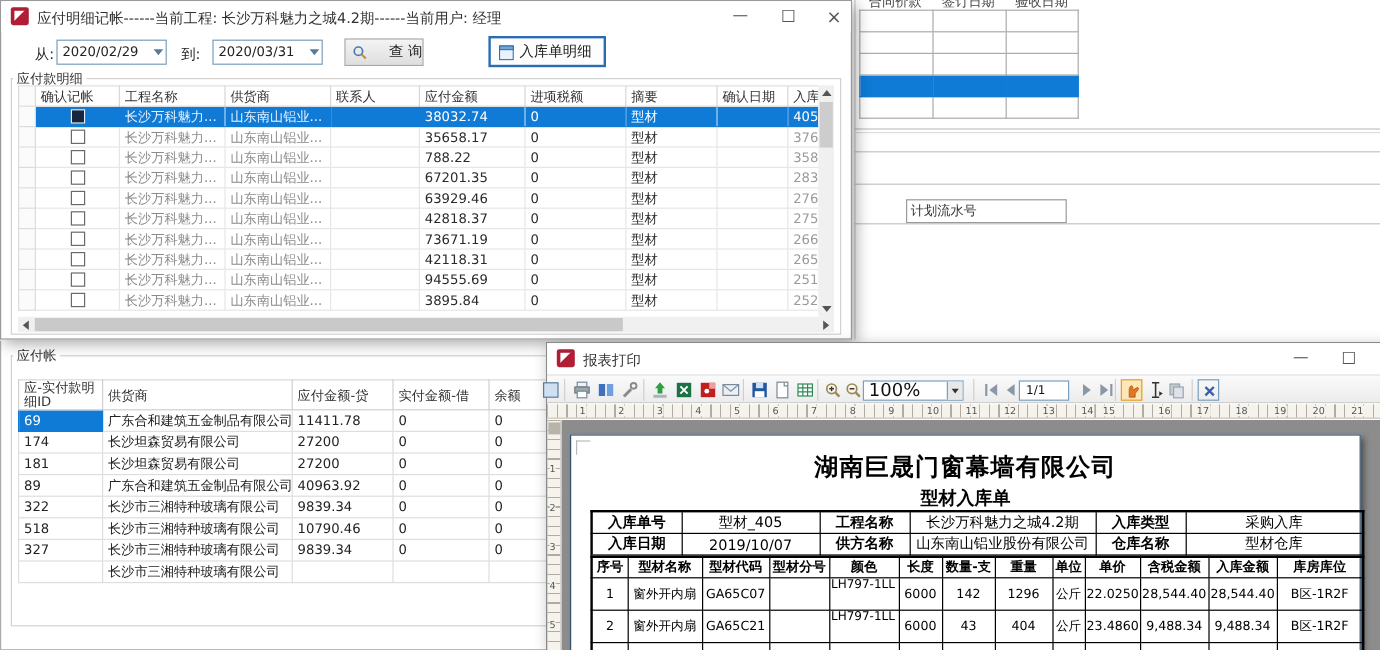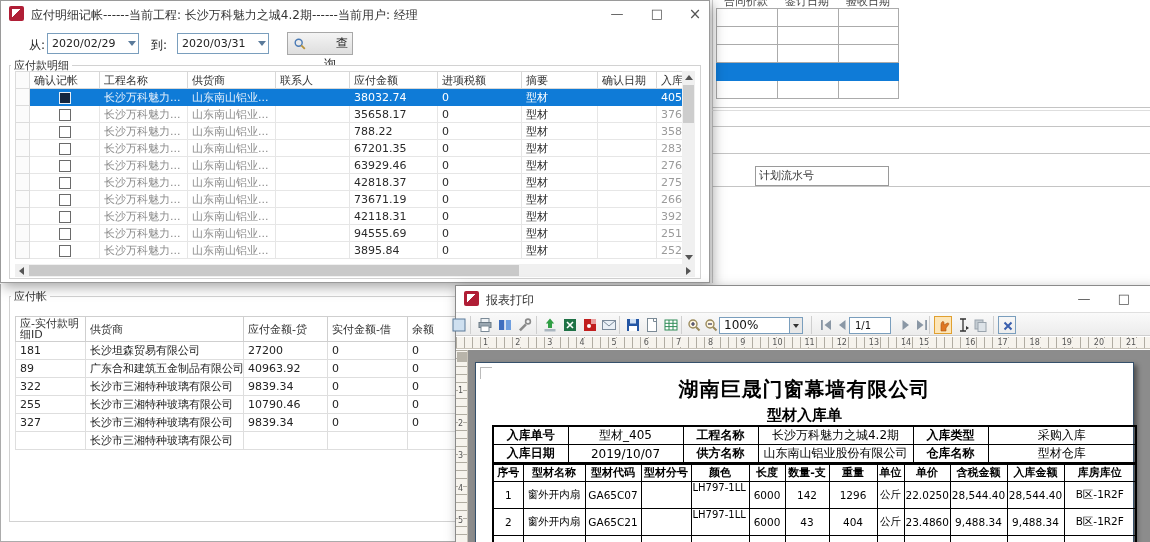--- a/index.html
+++ b/index.html
@@ -31,21 +31,21 @@
 
   
   .win1{left:0;top:0;width:710px;height:283px;z-index:2;}
   .filters{position:absolute;left:0;top:28px;width:710px;height:34px;}
   .flabel{position:absolute;top:8px;font-size:12px;color:#222;}
   .combo{position:absolute;top:4px;width:92px;height:21px;border:1px solid #7a9ebd;background:#fff;
          font-size:11px;line-height:19px;padding-left:4px;color:#222;}
   .combo .dd{position:absolute;right:2px;top:7px;width:0;height:0;border-left:4px solid transparent;
          border-right:4px solid transparent;border-top:5px solid #5a7a9a;}
   .btn-query{position:absolute;left:286px;top:3px;width:66px;height:23px;background:linear-gradient(#f4f4f4,#dedede);
-         border:1px solid #a8a8a8;font-size:12px;color:#222;text-align:left;line-height:21px;padding-left:36px;}
+         border:1px solid #a8a8a8;font-size:12px;color:#222;text-align:right;line-height:21px;}
   .btn-query svg{position:absolute;left:5px;top:4px;}
   .btn-inbound{position:absolute;left:406px;top:1px;width:98px;height:26px;background:#fdfdfd;
          border:2px solid #2b6cb3;font-size:12px;color:#222;text-align:center;line-height:22px;}
   .btn-inbound svg{position:absolute;left:6px;top:5px;}
   .group{position:absolute;border:1px solid #d2d2d2;background:#fff;}
   .grouplabel{position:absolute;font-size:11px;color:#333;background:#fff;padding:0 3px;z-index:3;}
   .g1{left:8px;top:64px;width:692px;height:214px;}
   .gl1{left:10px;top:57px;}
   .gridwrap1{position:absolute;left:14px;top:70px;width:667px;height:193px;overflow:hidden;z-index:3;}
   #grid1{width:667px;font-size:11px;}
@@ -88,21 +88,21 @@
 
   
   .win2{left:455px;top:285px;width:700px;height:257px;z-index:4;border:1px solid #8a8a8a;}
   .toolbar{position:absolute;left:0;top:26px;width:100%;height:24px;background:linear-gradient(#fafafa,#ececec);
         border-top:1px solid #e0e0e0;border-bottom:1px solid #cfcfcf;}
   .tbtn{position:absolute;top:3px;width:18px;height:18px;}
   .tbtn svg{position:absolute;left:1px;top:1px;}
   .tbtn.active{background:#fde6b8;border:1px solid #e0a030;}
   .tsep{position:absolute;top:3px;width:1px;height:18px;background:#cfcfcf;}
   .tcombo{position:absolute;left:263px;top:4px;width:84px;height:17px;border:1px solid #7a9ebd;background:#fff;
-        font-size:12px;line-height:15px;padding-left:4px;color:#111;}
+        font-size:15px;line-height:15px;padding-left:4px;color:#111;}
   .tcombo .ddbtn{position:absolute;right:0;top:0;width:13px;height:15px;background:#e8e8e8;border-left:1px solid #7a9ebd;}
   .tcombo .ddbtn:before{content:"";position:absolute;left:3px;top:6px;border-left:3px solid transparent;
         border-right:3px solid transparent;border-top:4px solid #333;}
   .pagebox{position:absolute;left:393px;top:4px;width:42px;height:17px;border:1px solid #7a9ebd;background:#fff;
         font-size:10px;line-height:15px;padding-left:5px;color:#111;}
   .hruler{position:absolute;left:0;top:51px;width:100%;height:12px;background:#f6f3ed;border-bottom:1px solid #c9c4ba;
         background-image:repeating-linear-gradient(90deg,#b0aca2 0 1px,transparent 1px 8px);}
   .rnum{position:absolute;top:1px;font-size:8px;color:#555;background:#f6f3ed;padding:0 1px;}
   .preview{position:absolute;left:0;top:64px;width:100%;height:193px;background:#8c8c8c;overflow:hidden;}
   .vruler{position:absolute;left:0;top:0;width:12px;height:100%;background:#f6f3ed;border-right:1px solid #c9c4ba;
@@ -196,20 +196,34 @@
             <tr id="g2h">
               <th>应-实付款明细ID</th>
               <th>供货商</th>
               <th>应付金额-贷</th>
               <th>实付金额-借</th>
               <th>余额</th>
             </tr>
           </thead>
         <tbody id="g2b">
             <tr>
+              <td class="selcell">69</td>
+              <td>广东合和建筑五金制品有限公司</td>
+              <td>11411.78</td>
+              <td>0</td>
+              <td>0</td>
+            </tr>
+            <tr>
+              <td>174</td>
+              <td>长沙坦森贸易有限公司</td>
+              <td>27200</td>
+              <td>0</td>
+              <td>0</td>
+            </tr>
+            <tr>
               <td>181</td>
               <td>长沙坦森贸易有限公司</td>
               <td>27200</td>
               <td>0</td>
               <td>0</td>
             </tr>
             <tr>
               <td>89</td>
               <td>广东合和建筑五金制品有限公司</td>
               <td>40963.92</td>
@@ -217,21 +231,21 @@
               <td>0</td>
             </tr>
             <tr>
               <td>322</td>
               <td>长沙市三湘特种玻璃有限公司</td>
               <td>9839.34</td>
               <td>0</td>
               <td>0</td>
             </tr>
             <tr>
-              <td>255</td>
+              <td>518</td>
               <td>长沙市三湘特种玻璃有限公司</td>
               <td>10790.46</td>
               <td>0</td>
               <td>0</td>
             </tr>
             <tr>
               <td>327</td>
               <td>长沙市三湘特种玻璃有限公司</td>
               <td>9839.34</td>
               <td>0</td>
@@ -267,20 +281,27 @@
       <div class="combo" style="left:176px">
         <span>2020/03/31</span>
         <span class="dd"></span>
       </div>
       <div class="btn-query">
         <svg width="14" height="14" viewBox="0 0 16 16">
           <circle cx="6.5" cy="6.5" r="4" fill="none" stroke="#4a7ab5" stroke-width="1.6"></circle>
           <line x1="9.5" y1="9.5" x2="13.5" y2="13.5" stroke="#b8913a" stroke-width="2"></line>
         </svg>
         <span style="margin-left:12px">查    询</span>
+      </div>
+      <div class="btn-inbound">
+        <svg width="14" height="14" viewBox="0 0 16 16">
+          <rect x="1.5" y="1.5" width="13" height="13" fill="#eaf2fb" stroke="#2b6cb3"></rect>
+          <rect x="1.5" y="1.5" width="13" height="3.5" fill="#6fa6dc" stroke="#2b6cb3"></rect>
+        </svg>
+        <span style="margin-left:14px">入库单明细</span>
       </div>
     </div>
     <span class="grouplabel gl1">应付款明细</span>
     <div class="group g1"></div>
     <div class="gridwrap1">
       <table id="grid1">
         <colgroup>
           <col style="width:14px">
             <col style="width:70px">
             <col style="width:88px">
@@ -394,21 +415,21 @@
             <tr>
               <td class="rowhdr"></td>
               <td class="cbcell"><span class="cb"></span></td>
               <td class="gray">长沙万科魅力...</td>
               <td class="gray">山东南山铝业...</td>
               <td></td>
               <td>42118.31</td>
               <td>0</td>
               <td>型材</td>
               <td></td>
-              <td class="dim">392</td>
+              <td class="dim">265</td>
             </tr>
             <tr>
               <td class="rowhdr"></td>
               <td class="cbcell"><span class="cb"></span></td>
               <td class="gray">长沙万科魅力...</td>
               <td class="gray">山东南山铝业...</td>
               <td></td>
               <td>94555.69</td>
               <td>0</td>
               <td>型材</td>

